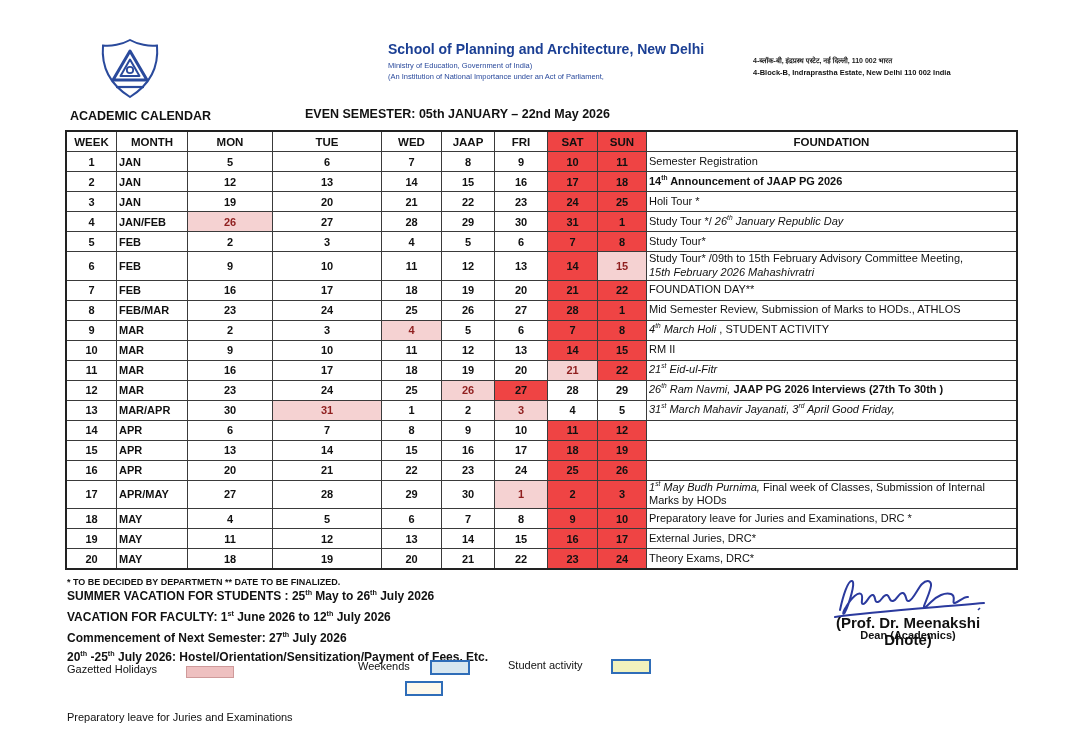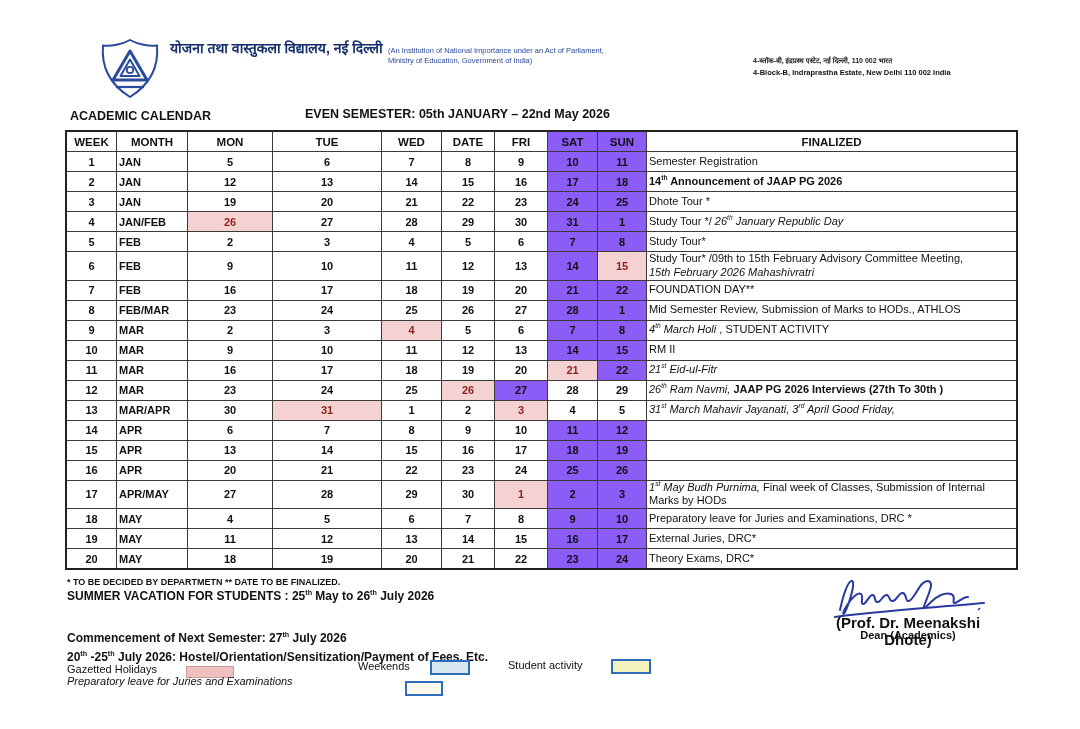--- a/index.html
+++ b/index.html
@@ -27,21 +27,21 @@
   table.cal{border:2px solid #222;}
   table.cal thead th{font-weight:700;font-size:11.5px;text-align:center;}
   th.col-week{width:45px;} th.col-month{width:66px;text-align:left;padding-left:4px;}
   th.col-mon{width:80px;} th.col-tue{width:104px;} th.col-wed{width:55px;}
   th.col-thur{width:48px;} th.col-fri{width:48px;} th.col-sat{width:45px;}
   th.col-sun{width:44px;} th.col-act{width:365px;text-align:left;padding-left:4px;}
   td.c-week{text-align:center;font-weight:600;}
   td.c-month{font-weight:700;padding-left:4px;}
   td.c-day{text-align:center;font-weight:600;}
   td.c-act{padding-left:4px;line-height:1.25;}
-  .wkd{background:#8b5cf6;}
+  .wkd{background:#ef4444;}
   .hol{background:#f5d2d2;color:#8f1f1f;}
   .pln{background:#ffffff;}
   td .b{font-weight:700;} td .i{font-style:italic;}
   sup{font-size:0.6em;line-height:0;}
   
   .footnote{position:absolute;left:67px;top:577px;font-size:9px;font-weight:700;}
   .fline{position:absolute;left:67px;font-size:12px;font-weight:700;}
   .fl1{top:589px;} .fl2{top:610px;} .fl3{top:631px;} .fl4{top:650px;}
   
   .legend-label{position:absolute;font-size:11px;color:#111;}
@@ -64,51 +64,51 @@
     <svg width="64" height="62" viewBox="0 0 64 62">
       <path d="M32,2 C40,6.5 51,8.5 59,7.5 C60.5,25 56,44 32,59 C8,44 3.5,25 5,7.5 C13,8.5 24,6.5 32,2 Z" fill="none" stroke="#2a4a9c" stroke-width="2"></path>
       <path d="M32,13 L49,42 L15,42 Z" fill="none" stroke="#2a4a9c" stroke-width="3" stroke-linejoin="round"></path>
       <path d="M32,21.5 L41.5,38 L22.5,38 Z" fill="none" stroke="#2a4a9c" stroke-width="2" stroke-linejoin="round"></path>
       <circle cx="32" cy="32" r="3.2" fill="none" stroke="#2a4a9c" stroke-width="1.8"></circle>
       <path d="M18,49 L46,49" stroke="#2a4a9c" stroke-width="2.2"></path>
     </svg>
   </div>
 
   <div class="hindi-block">
-    <div class="hindi-title">योजना तथा वास्तुकला विद्यालय, नई दिल्ली</div>
   </div>
 
   <div class="eng-block">
+    <div class="eng-title">School of Planning and Architecture, New Delhi</div>
     <div class="eng-sub">
+      <div>Ministry of Education, Government of India)</div>
       <div>(An Institution of National Importance under an Act of Parliament,</div>
-      <div>Ministry of Education, Government of India)</div>
     </div>
   </div>
 
   <div class="addr-block">
     <div class="addr-hi">4-ब्लॉक-बी, इंद्रप्रस्थ एस्टेट, नई दिल्ली, 110 002 भारत</div>
     <div class="addr-en">4-Block-B, Indraprastha Estate, New Delhi 110 002 India</div>
   </div>
 
   <div class="cal-title">ACADEMIC CALENDAR</div>
   <div class="sem-title">EVEN SEMESTER: 05th JANUARY – 22nd May 2026</div>
 
   <table class="cal">
     <thead>
       <tr>
         <th class="col-week">WEEK</th>
         <th class="col-month">MONTH</th>
         <th class="col-mon">MON</th>
         <th class="col-tue">TUE</th>
         <th class="col-wed">WED</th>
-        <th class="col-thur">DATE</th>
+        <th class="col-thur">JAAP</th>
         <th class="col-fri">FRI</th>
         <th class="col-sat wkd">SAT</th>
         <th class="col-sun wkd">SUN</th>
-        <th class="col-act">FINALIZED</th>
+        <th class="col-act">FOUNDATION</th>
       </tr>
     </thead>
     <tbody>
         <tr>
           <td class="c-week">1</td>
           <td class="c-month">JAN</td>
           <td class="c-day">5</td>
           <td class="c-day">6</td>
           <td class="c-day">7</td>
           <td class="c-day">8</td>
@@ -132,21 +132,21 @@
         <tr>
           <td class="c-week">3</td>
           <td class="c-month">JAN</td>
           <td class="c-day">19</td>
           <td class="c-day">20</td>
           <td class="c-day">21</td>
           <td class="c-day">22</td>
           <td class="c-day">23</td>
           <td class="c-day wkd">24</td>
           <td class="c-day wkd">25</td>
-          <td class="c-act"><span>Dhote Tour *</span></td>
+          <td class="c-act"><span>Holi Tour *</span></td>
         </tr>
         <tr>
           <td class="c-week">4</td>
           <td class="c-month">JAN/FEB</td>
           <td class="c-day hol">26</td>
           <td class="c-day">27</td>
           <td class="c-day">28</td>
           <td class="c-day">29</td>
           <td class="c-day">30</td>
           <td class="c-day wkd">31</td>
@@ -343,30 +343,31 @@
           <td class="c-day">22</td>
           <td class="c-day wkd">23</td>
           <td class="c-day wkd">24</td>
           <td class="c-act"><span>Theory Exams, DRC*</span></td>
         </tr>
       </tbody>
   </table>
 
   <div class="footnote">* TO BE DECIDED BY DEPARTMETN   ** DATE TO BE FINALIZED.</div>
   <div class="fline fl1"><span class="b">SUMMER VACATION FOR STUDENTS : 25</span><sup class="b">th</sup><span class="b"> May to 26</span><sup class="b">th</sup><span class="b"> July 2026</span></div>
+  <div class="fline fl2"><span class="b">VACATION FOR FACULTY:  1</span><sup class="b">st</sup><span class="b"> June 2026 to 12</span><sup class="b">th</sup><span class="b"> July 2026</span></div>
   <div class="fline fl3"><span class="b">Commencement of Next Semester: 27</span><sup class="b">th</sup><span class="b"> July 2026</span></div>
   <div class="fline fl4"><span class="b">20</span><sup class="b">th</sup><span class="b"> -25</span><sup class="b">th</sup><span class="b"> July 2026: Hostel/Orientation/Sensitization/Payment of Fees, Etc.</span></div>
 
   <span class="legend-label" style="left:67px;top:663px;">Gazetted Holidays</span>
   <span class="swatch sw-hol" style="left:186px;top:666px;"></span>
   <span class="legend-label" style="left:358px;top:660px;">Weekends</span>
   <span class="swatch sw-wkd" style="left:430px;top:660px;"></span>
   <span class="legend-label" style="left:508px;top:659px;text-align:right;">Student activity</span>
   <span class="swatch sw-stu" style="left:611px;top:659px;"></span>
-  <span class="legend-label" style="left:67px;top:675px;font-style:italic;">Preparatory leave for Juries and Examinations</span>
+  <span class="legend-label" style="left:67px;top:711px;">Preparatory leave for Juries and Examinations</span>
   <span class="swatch sw-prep" style="left:405px;top:681px;"></span>
 
   <div class="sig">
     <svg width="160" height="50" viewBox="0 0 160 50">
       <path d="M8,40 C11,26 16,10 20,11 C24,12 17,34 13,42 C11,46 10,43 14,37 C20,27 26,22 29,24 C32,26 28,34 31,34 C35,34 37,24 41,25 C44,26 42,33 46,32 C50,31 51,24 55,25 C58,26 57,32 61,31 C65,30 67,22 71,23 C75,24 73,32 77,31 C81,30 86,18 90,14 C94,10 98,10 99,14 C100,18 94,30 92,36 C91,40 95,36 99,32 C105,26 113,22 119,24 C125,26 119,34 123,33 C127,32 132,26 136,27" stroke="#2b3a9e" stroke-width="2" fill="none" stroke-linecap="round"></path>
       <path d="M3,47 C35,42 95,38 152,33" stroke="#2b3a9e" stroke-width="2" fill="none" stroke-linecap="round"></path>
       <path d="M146,40 L148,38" stroke="#2b3a9e" stroke-width="1.6" fill="none"></path>
     </svg>
   </div>
   <div class="sig-name">(Prof. Dr. Meenakshi Dhote)</div>

